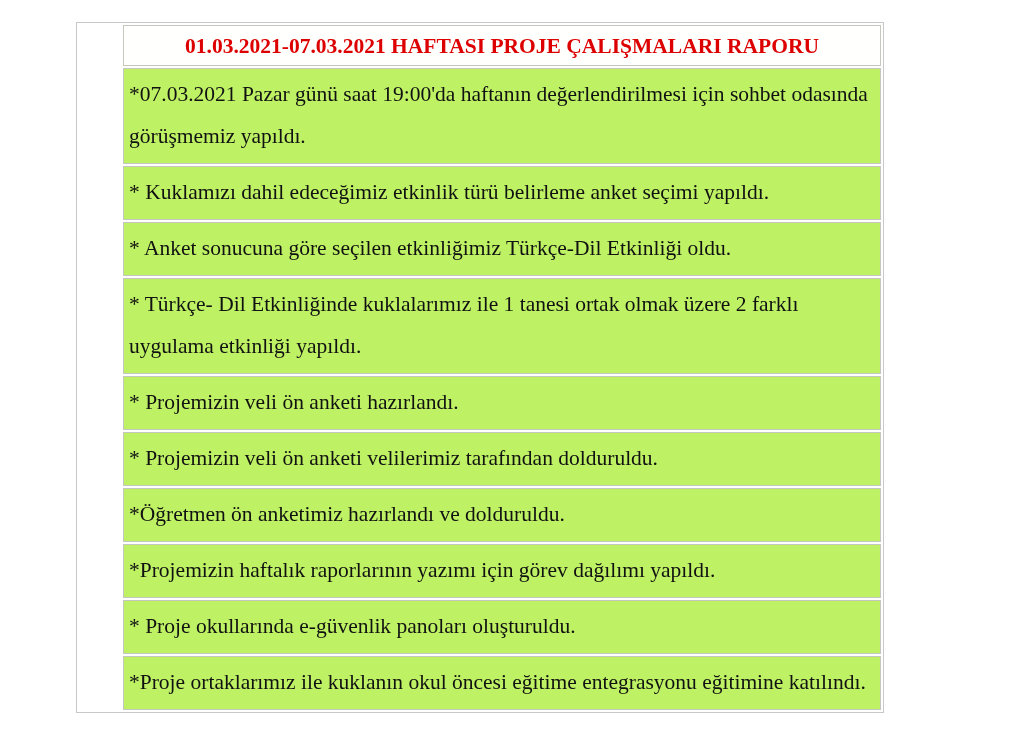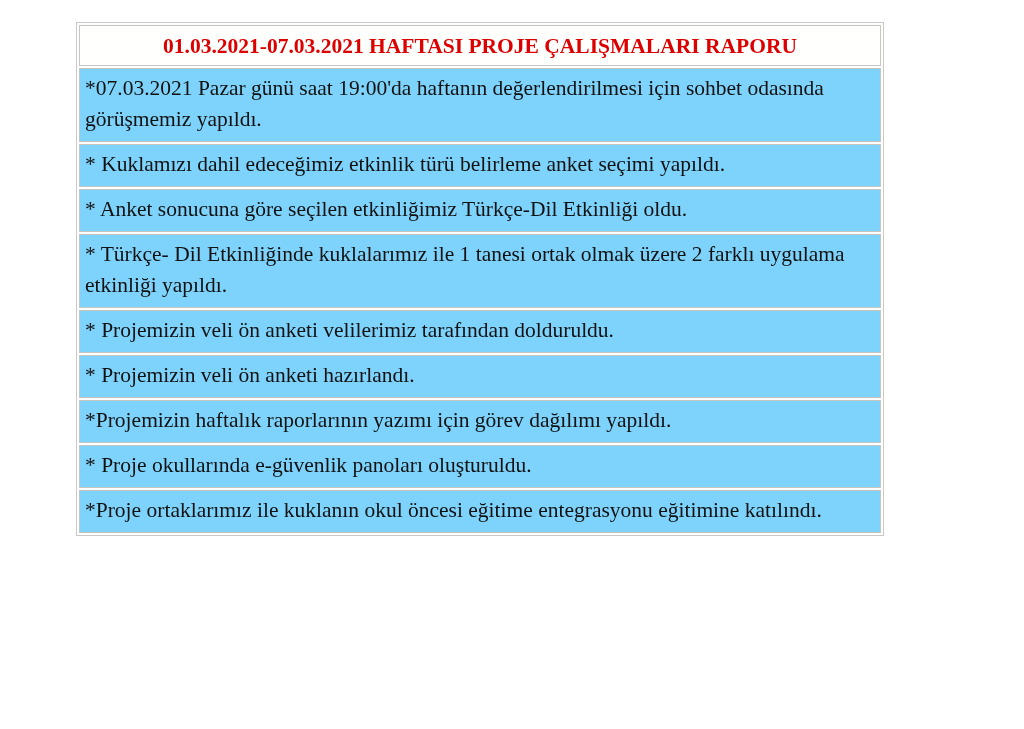--- a/index.html
+++ b/index.html
@@ -16,27 +16,28 @@
       top: 22px;
       width: 808px;
     }
     table.report {
       width: 808px;
       border-collapse: separate;
       border-spacing: 2px;
       border: 1px solid #c8c8c8;
       background: #ffffff;
       font-family: "Liberation Serif", "DejaVu Serif", serif;
+      padding-left: 44px;
     }
     table.report td {
       border: 1px solid #c6c6c0;
-      background: #7dd3fc;
+      background: #bef264;
       padding: 4px 4px 6px 5px;
       font-size: 21.5px;
-      line-height: 31px;
+      line-height: 42px;
       color: #111111;
       vertical-align: top;
       text-align: left;
     }
     table.report td.header-cell {
       text-align: center;
       font-weight: bold;
       color: #dd0000;
       font-size: 21.5px;
       line-height: 28px;
@@ -59,24 +60,27 @@
       <tr>
         <td>* Kuklamızı dahil edeceğimiz etkinlik türü belirleme anket seçimi yapıldı.</td>
       </tr>
       <tr>
         <td>* Anket sonucuna göre seçilen etkinliğimiz Türkçe-Dil Etkinliği oldu.</td>
       </tr>
       <tr>
         <td>* Türkçe- Dil Etkinliğinde kuklalarımız ile 1 tanesi ortak olmak üzere 2 farklı uygulama etkinliği yapıldı.</td>
       </tr>
       <tr>
+        <td>* Projemizin veli ön anketi hazırlandı.</td>
+      </tr>
+      <tr>
         <td>* Projemizin veli ön anketi velilerimiz tarafından dolduruldu.</td>
       </tr>
       <tr>
-        <td>* Projemizin veli ön anketi hazırlandı.</td>
+        <td>*Öğretmen ön anketimiz hazırlandı ve dolduruldu.</td>
       </tr>
       <tr>
         <td>*Projemizin haftalık raporlarının yazımı için görev dağılımı yapıldı.</td>
       </tr>
       <tr>
         <td>* Proje okullarında e-güvenlik panoları oluşturuldu.</td>
       </tr>
       <tr>
         <td>*Proje ortaklarımız ile kuklanın okul öncesi eğitime entegrasyonu eğitimine katılındı.</td>
       </tr>

